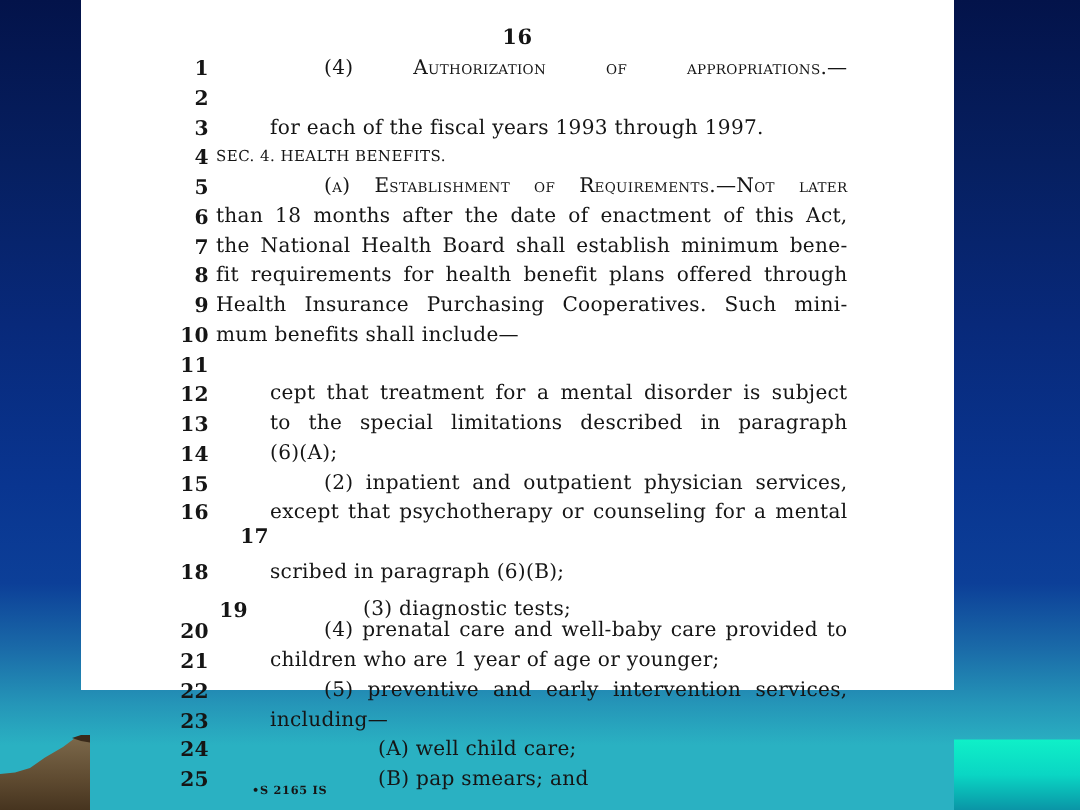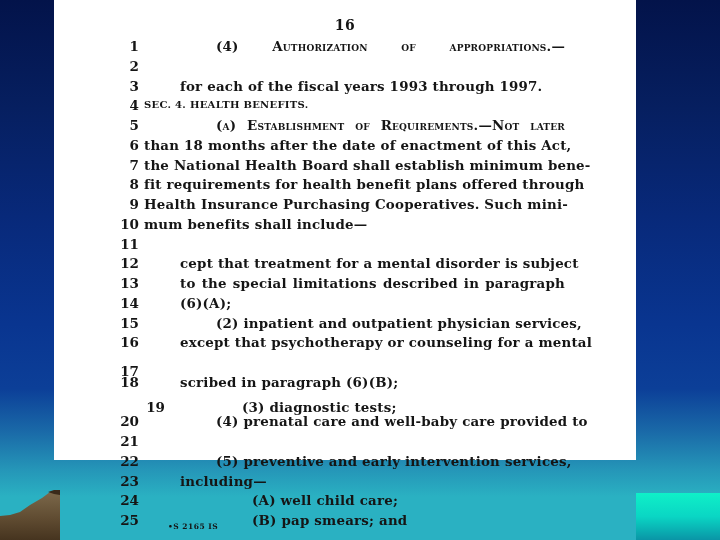--- a/index.html
+++ b/index.html
@@ -70,21 +70,21 @@
       left: 55px;
       width: 30px;
       text-align: right;
       font-weight: bold;
       font-size: 13.5px;
     }
     .line-text {
       position: absolute;
       left: 126px;
       right: 71px;
-      font-weight: bold;
+      font-weight: normal;
       letter-spacing: 0.2px;
       text-align: justify;
       text-align-last: justify;
     }
     .line-text.nojust { text-align-last: auto; }
     .indent1 { left: 162px; }
     .indent0 { left: 90px; }
     .indent2 { left: 198px; }
     .smallcaps { font-variant: small-caps; }
     .sec-head { font-size: 10px; letter-spacing: 0.3px; }
@@ -175,37 +175,38 @@
         <span class="line-text nojust">(6)(A);</span>
       </div>
       <div class="line" style="top: 311.5px;">
         <span class="line-num">15</span>
         <span class="line-text indent1">(2) inpatient and outpatient physician services,</span>
       </div>
       <div class="line" style="top: 331.25px;">
         <span class="line-num">16</span>
         <span class="line-text">except that psychotherapy or counseling for a mental</span>
       </div>
-      <div class="line" style="top: 360px;">
+      <div class="line" style="top: 347px; margin-left: 40px;">
         <span class="line-num">17</span>
       </div>
       <div class="line" style="top: 370.75px; padding-left: 28px;">
         <span class="line-num">18</span>
         <span class="line-text nojust">scribed in paragraph (6)(B);</span>
       </div>
       <div class="line" style="top: 396px; margin-left: 26px;">
         <span class="line-num">19</span>
         <span class="line-text indent1 nojust">(3) diagnostic tests;</span>
       </div>
       <div class="line" style="top: 410.25px;">
         <span class="line-num">20</span>
         <span class="line-text indent1">(4) prenatal care and well-baby care provided to</span>
       </div>
       <div class="line" style="top: 430px;">
         <span class="line-num">21</span>
+        <span class="line-text nojust">children who are 1 year of age or younger;</span>
       </div>
       <div class="line" style="top: 449.75px;">
         <span class="line-num">22</span>
         <span class="line-text indent1">(5) preventive and early intervention services,</span>
       </div>
       <div class="line" style="top: 469.5px;">
         <span class="line-num">23</span>
         <span class="line-text nojust">including—</span>
       </div>
       <div class="line" style="top: 489.25px;">

